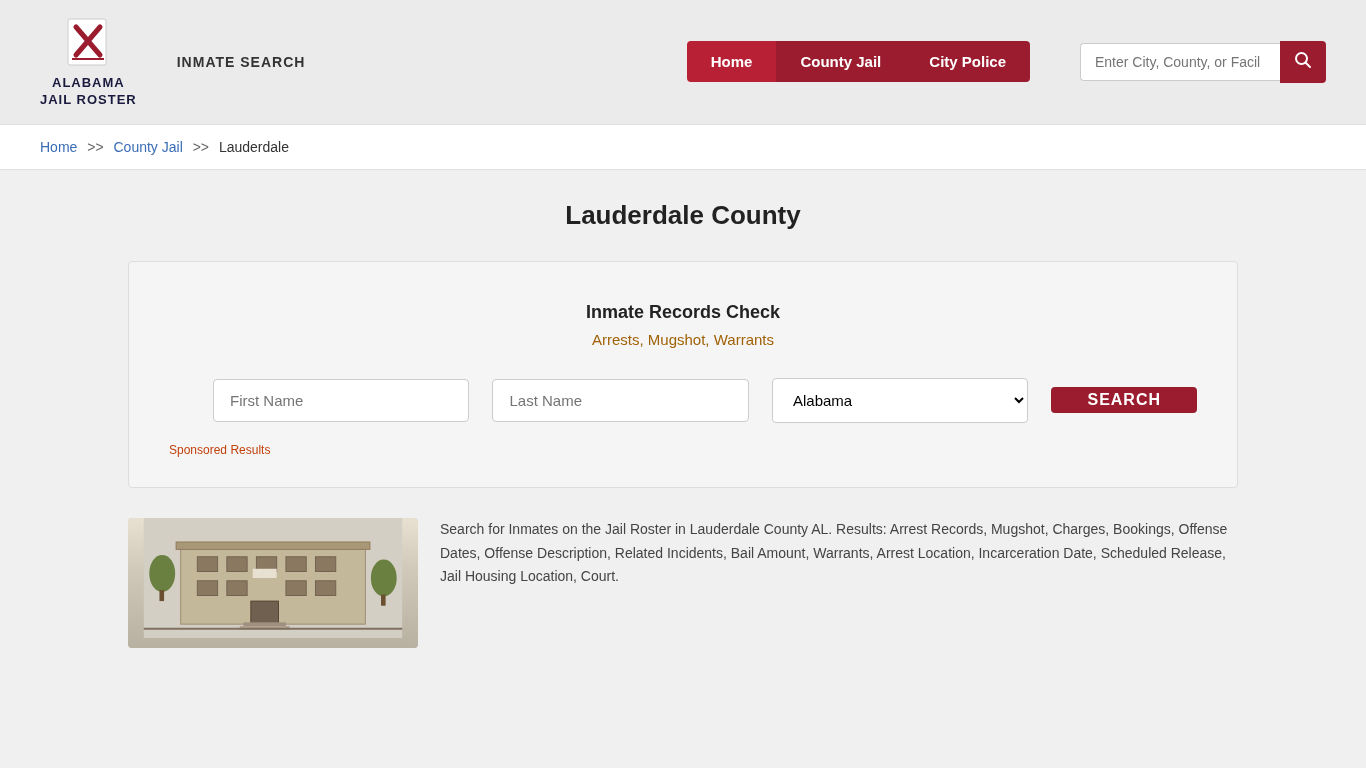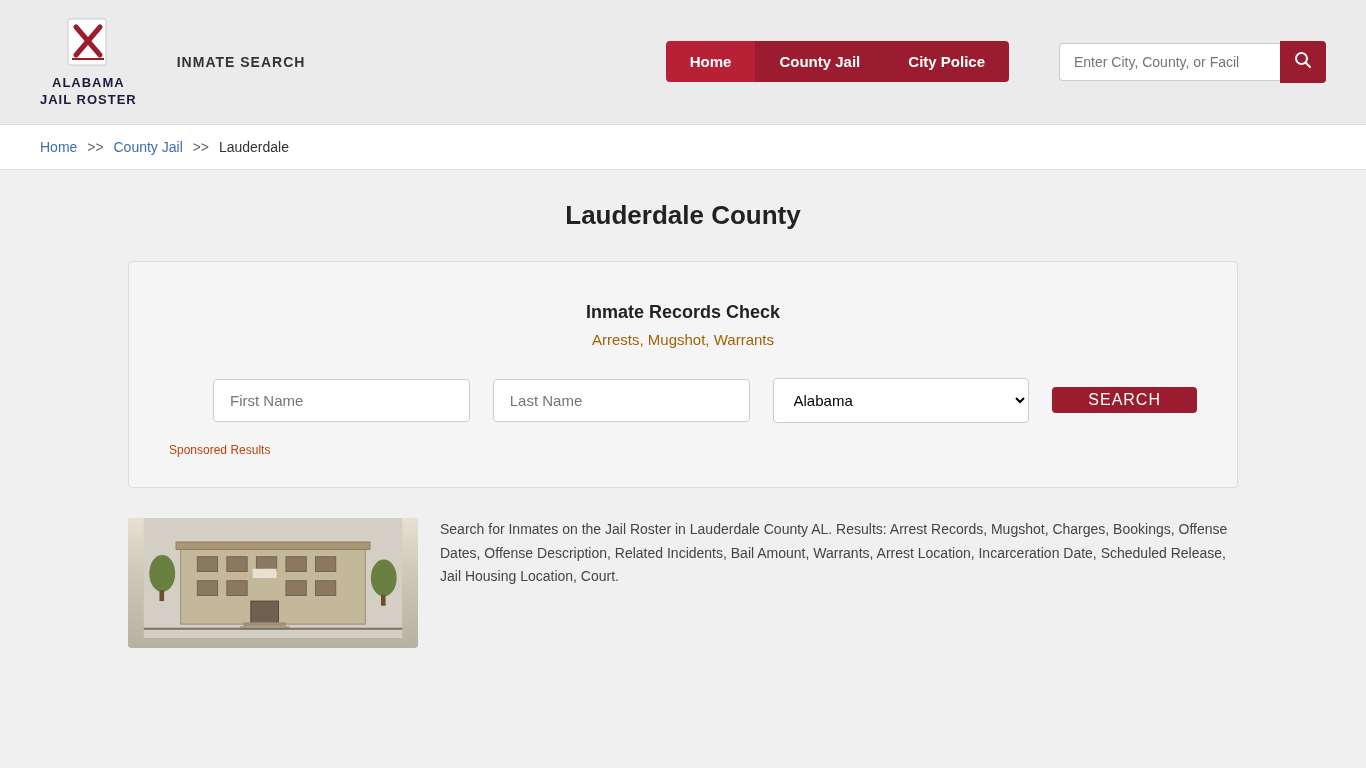--- a/index.html
+++ b/index.html
@@ -62,21 +62,21 @@
       display: flex;
       align-items: center;
       margin-left: 20px;
     }
     .header-search-input {
       padding: 10px 14px;
       font-size: 14px;
       border: 1px solid #ccc;
       border-right: none;
       border-radius: 4px 0 0 4px;
-      width: 221px;
+      width: 200px;
       outline: none;
       background: white;
     }
     .header-search-btn {
       background: #9b1c2e;
       border: none;
       padding: 10px 14px;
       cursor: pointer;
       border-radius: 0 4px 4px 0;
       color: white;
@@ -158,21 +158,21 @@
       border-radius: 4px;
       outline: none;
       background: white;
     }
     .search-btn {
       background: #9b1c2e;
       color: white;
       border: none;
       padding: 4px 36px;
       font-size: 16px;
-      font-weight: normal;
+      font-weight: bold;
       letter-spacing: 1px;
       border-radius: 4px;
       cursor: pointer;
     }
     .sponsored-label {
       font-size: 12px;
       color: #c2410c;
       margin-top: 8px;
     }
 

